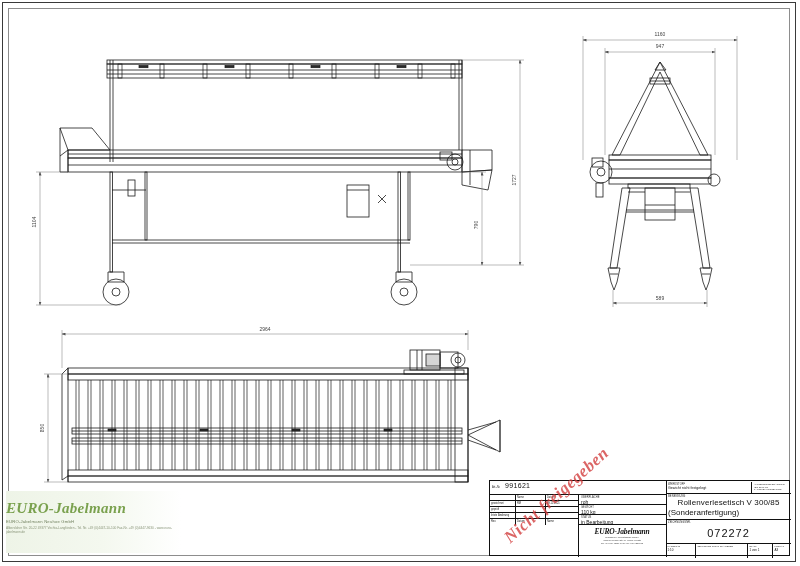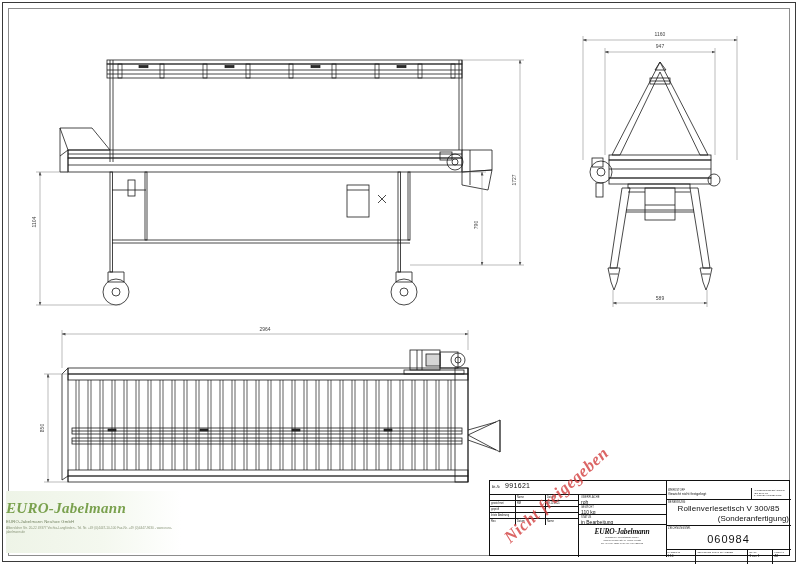--- a/index.html
+++ b/index.html
@@ -11,21 +11,21 @@
   .frame-inner{position:absolute;left:8px;top:8px;width:782px;height:548px;border:1px solid #8d8d8d;box-sizing:border-box;}
 
   svg.cad{position:absolute;left:0;top:0;width:800px;height:566px;}
 
   
   .tb{position:absolute;left:489px;top:480px;width:301px;height:76px;border:1px solid #111;box-sizing:border-box;background:#fff;font-size:3.2px;color:#111;}
   .lbl{font-size:2.6px;line-height:3px;color:#222;letter-spacing:.1px;text-transform:uppercase;}
   .val{font-size:5px;color:#111;}
 
   .tb-id{position:absolute;left:0;top:0;width:176px;height:76px;border-right:0.8px solid #111;}
-  .tb-right{position:absolute;left:176px;top:7px;width:125px;height:76px;}
+  .tb-right{position:absolute;left:176px;top:1px;width:125px;height:76px;}
 
   .artnr-box{position:absolute;left:0;top:0;width:176px;height:14px;border-bottom:0.6px solid #111;padding:1px 2px;box-sizing:border-box;}
   .artnr-lbl{font-size:2.6px;color:#222;}
   .artnr-val{font-size:7px;color:#111;margin-left:4px;letter-spacing:.3px;}
 
   .grid3{position:absolute;left:0;top:14px;width:88px;height:30px;}
   .grid3 .r{position:absolute;left:0;width:88px;height:6px;border-bottom:0.5px solid #111;box-sizing:border-box;}
   .grid3 .c1{position:absolute;left:0;width:26px;height:100%;border-right:0.5px solid #111;box-sizing:border-box;padding-left:1px;}
   .grid3 .c2{position:absolute;left:26px;width:30px;height:100%;border-right:0.5px solid #111;box-sizing:border-box;padding-left:1px;}
   .grid3 .c3{position:absolute;left:56px;width:32px;height:100%;box-sizing:border-box;padding-left:1px;}
@@ -37,21 +37,21 @@
   .logo-wrap{position:absolute;left:88px;top:44px;width:88px;height:32px;text-align:center;}
   .logo-name{font-family:"Liberation Serif",serif;font-style:italic;font-weight:bold;font-size:7.5px;color:#111;line-height:9px;margin-top:2px;letter-spacing:-.2px;}
   .logo-sub{font-size:2.3px;line-height:3px;color:#333;}
 
   .tr-top{position:absolute;left:0;top:0;width:125px;height:12px;border-bottom:0.6px solid #111;box-sizing:border-box;}
   .tr-top .a{position:absolute;left:0;top:0;width:86px;height:12px;border-right:0.6px solid #111;box-sizing:border-box;padding:1px 2px;}
   .tr-top .b{position:absolute;left:86px;top:0;width:39px;height:12px;box-sizing:border-box;padding:1px 2px;}
 
   .tr-title{position:absolute;left:0;top:12px;width:125px;height:26px;border-bottom:0.6px solid #111;box-sizing:border-box;padding:1px 2px;}
   .title-main{font-size:8px;line-height:9.5px;color:#111;text-align:center;letter-spacing:.1px;}
-  .title-sub{font-size:8px;line-height:9.5px;color:#111;text-align:right;}
+  .title-sub{font-size:8px;line-height:9.5px;color:#111;text-align:left;}
 
   .tr-num{position:absolute;left:0;top:38px;width:125px;height:24px;border-bottom:0.6px solid #111;box-sizing:border-box;padding:1px 2px;}
   .num-val{font-size:11px;text-align:center;color:#111;letter-spacing:1px;margin-top:3px;}
 
   .tr-foot{position:absolute;left:0;top:62px;width:125px;height:14px;}
   .tr-foot .f{position:absolute;top:0;height:14px;border-right:0.6px solid #111;box-sizing:border-box;padding:1px 1.5px;}
 
   .watermark{position:absolute;left:520px;top:486px;width:170px;height:70px;transform:rotate(-42deg);transform-origin:30% 70%;
     font-family:"Liberation Serif",serif;font-weight:bold;font-style:italic;font-size:17px;color:#d23b3b;opacity:.78;
     white-space:nowrap;pointer-events:none;letter-spacing:.5px;}
@@ -416,21 +416,21 @@
       </div>
 
       <div class="tr-title">
         <div class="lbl">Benennung</div>
         <div class="title-main">Rollenverlesetisch V 300/85</div>
         <div class="title-sub">(Sonderanfertigung)</div>
       </div>
 
       <div class="tr-num">
         <div class="lbl">Zeichnungsnr.</div>
-        <div class="num-val">060984</div>
+        <div class="num-val">072272</div>
       </div>
 
       <div class="tr-foot">
         <div class="f" style="left:0;width:30px;">
           <div class="lbl" style="font-size:2.2px;">Maßstab</div>
           <div style="font-size:3px;">1:10</div>
         </div>
         <div class="f" style="left:30px;width:52px;">
           <div class="lbl" style="font-size:2.2px;">Zeichnung nicht skalieren</div>
         </div>

